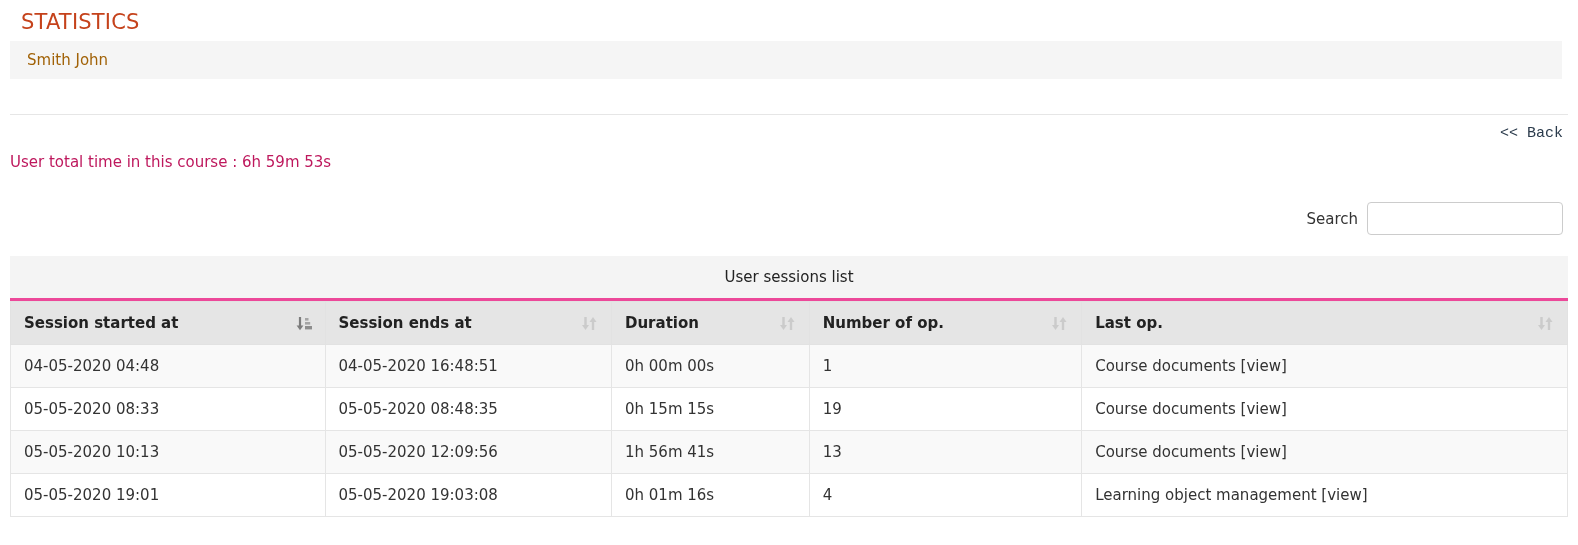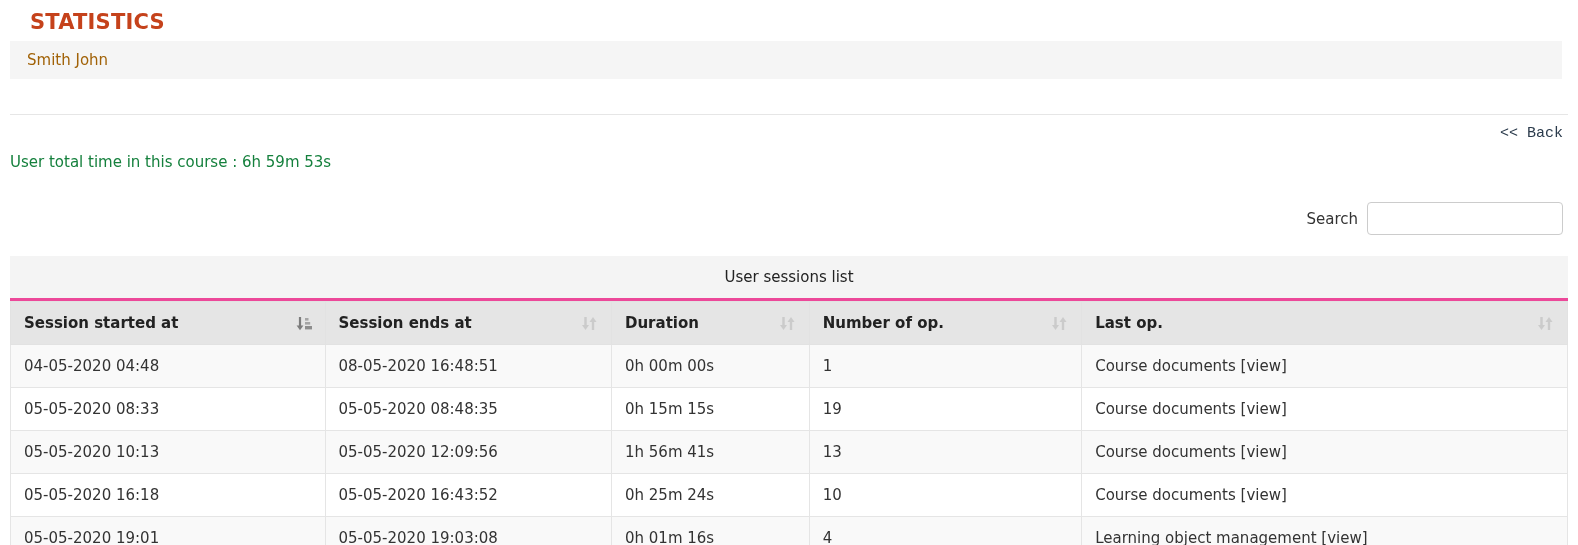--- a/index.html
+++ b/index.html
@@ -7,23 +7,23 @@
     width: 1578px; height: 545px;
     overflow: hidden;
     background: #ffffff;
     font-family: "DejaVu Sans", "Liberation Sans", sans-serif;
     color: #333333;
   }
   .container { padding: 0 10px; }
 
   .page-title {
     font-size: 21px;
-    font-weight: 700;
+    font-weight: 400;
     color: #c5421b;
-    margin: 10px 0 7px 20px;
+    margin: 10px 0 7px 11px;
     letter-spacing: 0.2px;
   }
 
   .user-bar {
     background: #f5f5f5;
     padding: 10px 17px;
     font-size: 15px;
     color: #a16207;
     margin-right: 6px;
   }
@@ -43,21 +43,21 @@
     font-size: 15px;
     color: #2b3b4c;
     text-decoration: none;
     cursor: pointer;
     font-family: Liberation Mono, monospace;
   }
 
   .total-time {
     font-size: 15px;
     margin-top: 11px;
-    color: #15803d;
+    color: #be185d;
   }
 
   .search-row {
     display: flex;
     justify-content: flex-end;
     align-items: center;
     gap: 9px;
     margin-top: 31px;
     padding-right: 5px;
   }
@@ -214,21 +214,21 @@
                   <polygon points="8.5,7 15.5,7 12,2" fill="#cbcbcb"></polygon>
                 </svg>
               </span>
             </span>
           </th>
         </tr>
       </thead>
       <tbody>
   <tr>
     <td>04-05-2020 04:48</td>
-    <td>08-05-2020 16:48:51</td>
+    <td>04-05-2020 16:48:51</td>
     <td>0h 00m 00s</td>
     <td>1</td>
     <td>Course documents [view]</td>
   </tr>
 
   <tr>
     <td>05-05-2020 08:33</td>
     <td>05-05-2020 08:48:35</td>
     <td>0h 15m 15s</td>
     <td>19</td>
@@ -236,27 +236,20 @@
   </tr>
 
   <tr>
     <td>05-05-2020 10:13</td>
     <td>05-05-2020 12:09:56</td>
     <td>1h 56m 41s</td>
     <td>13</td>
     <td>Course documents [view]</td>
   </tr>
 
-  <tr>
-    <td>05-05-2020 16:18</td>
-    <td>05-05-2020 16:43:52</td>
-    <td>0h 25m 24s</td>
-    <td>10</td>
-    <td>Course documents [view]</td>
-  </tr>
 
   <tr>
     <td>05-05-2020 19:01</td>
     <td>05-05-2020 19:03:08</td>
     <td>0h 01m 16s</td>
     <td>4</td>
     <td>Learning object management [view]</td>
   </tr>
 </tbody>
 

